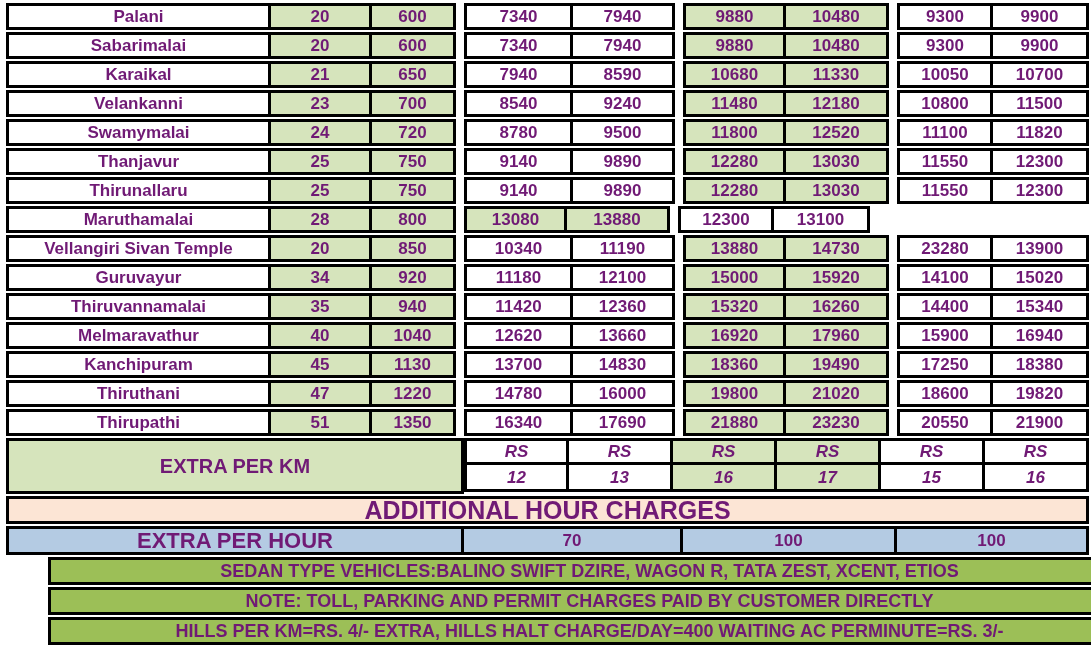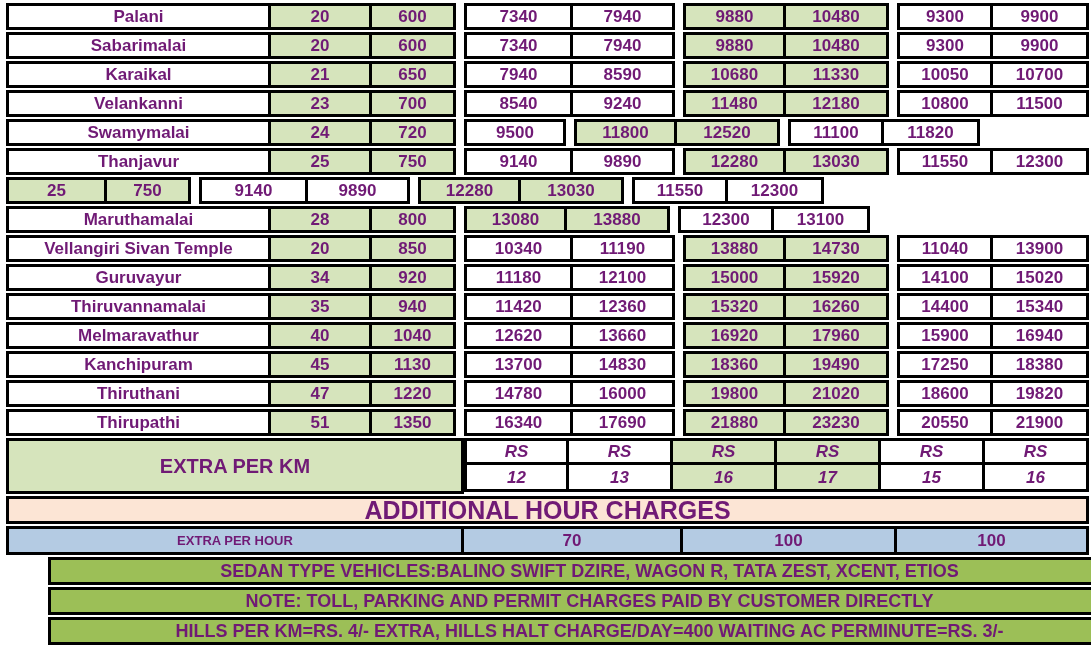--- a/index.html
+++ b/index.html
@@ -49,21 +49,21 @@
   .w104{width:104px} .w105{width:105px}
   .w458{width:458px} .w219{width:219px} .w214{width:214px} .w192{width:192px}
   .full{width:1083px}
 
   
   .km-label { height: 56px; font-size: 20px; }
   .km-right { display: flex; flex-direction: column; font-style: italic; }
   .km-right .grp:last-child .cell { border-top: none; }
   .banner   { height: 28px; font-size: 18px; }
   .banner-title { height: 28px; font-size: 25px; }
-  .hour-label { font-size: 13px; }
+  .hour-label { font-size: 22px; }
   .hour-row .cell { height: 29px; }
 </style>
 </head>
 <body>
 
 <div class="page">
   <div class="sheet">
 
     <div id="data-rows" style="display: flex; flex-direction: column; gap: 2px;">
         <div class="row">
@@ -142,20 +142,21 @@
             <div class="cell w96 ">11500</div>
           </div>
         </div>
         <div class="row">
           <div class="grp">
             <div class="cell w265 ">Swamymalai</div>
             <div class="cell w101 green">24</div>
             <div class="cell w84 green">720</div>
           </div>
           <div class="grp">
+            <div class="cell w109 ">8780</div>
             <div class="cell w102 ">9500</div>
           </div>
           <div class="grp">
             <div class="cell w103 green">11800</div>
             <div class="cell w103 green">12520</div>
           </div>
           <div class="grp">
             <div class="cell w96 ">11100</div>
             <div class="cell w96 ">11820</div>
           </div>
@@ -174,20 +175,21 @@
             <div class="cell w103 green">12280</div>
             <div class="cell w103 green">13030</div>
           </div>
           <div class="grp">
             <div class="cell w96 ">11550</div>
             <div class="cell w96 ">12300</div>
           </div>
         </div>
         <div class="row">
           <div class="grp">
+            <div class="cell w265 ">Thirunallaru</div>
             <div class="cell w101 green">25</div>
             <div class="cell w84 green">750</div>
           </div>
           <div class="grp">
             <div class="cell w109 ">9140</div>
             <div class="cell w102 ">9890</div>
           </div>
           <div class="grp">
             <div class="cell w103 green">12280</div>
             <div class="cell w103 green">13030</div>
@@ -220,21 +222,21 @@
           </div>
           <div class="grp">
             <div class="cell w109 ">10340</div>
             <div class="cell w102 ">11190</div>
           </div>
           <div class="grp">
             <div class="cell w103 green">13880</div>
             <div class="cell w103 green">14730</div>
           </div>
           <div class="grp">
-            <div class="cell w96 ">11040</div>
+            <div class="cell w96 ">23280</div>
             <div class="cell w96 ">13900</div>
           </div>
         </div>
         <div class="row">
           <div class="grp">
             <div class="cell w265 ">Guruvayur</div>
             <div class="cell w101 green">34</div>
             <div class="cell w84 green">920</div>
           </div>
           <div class="grp">

